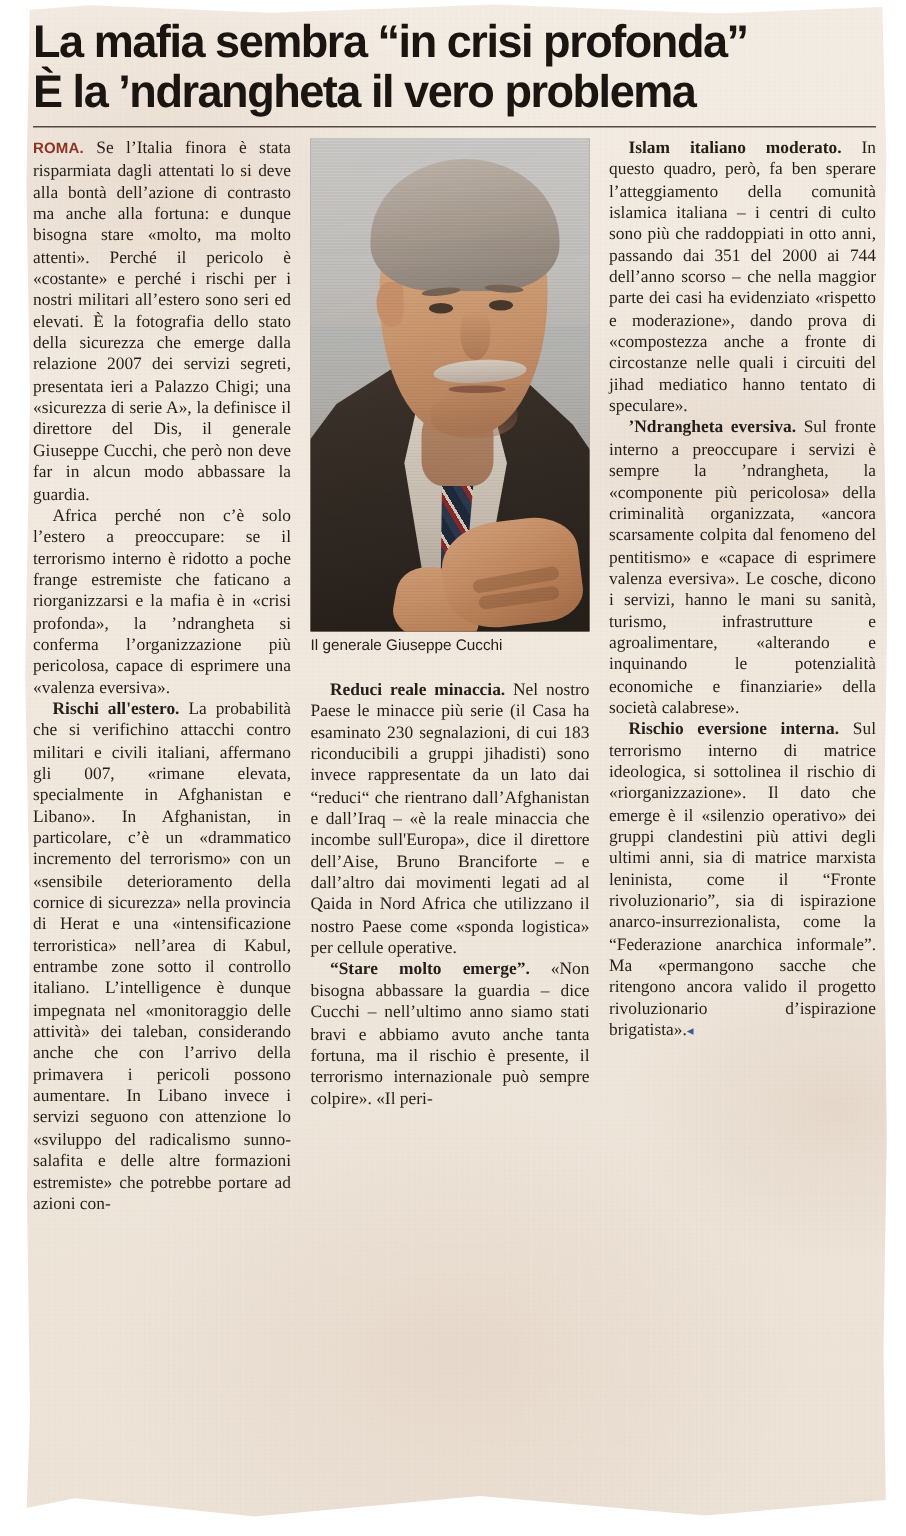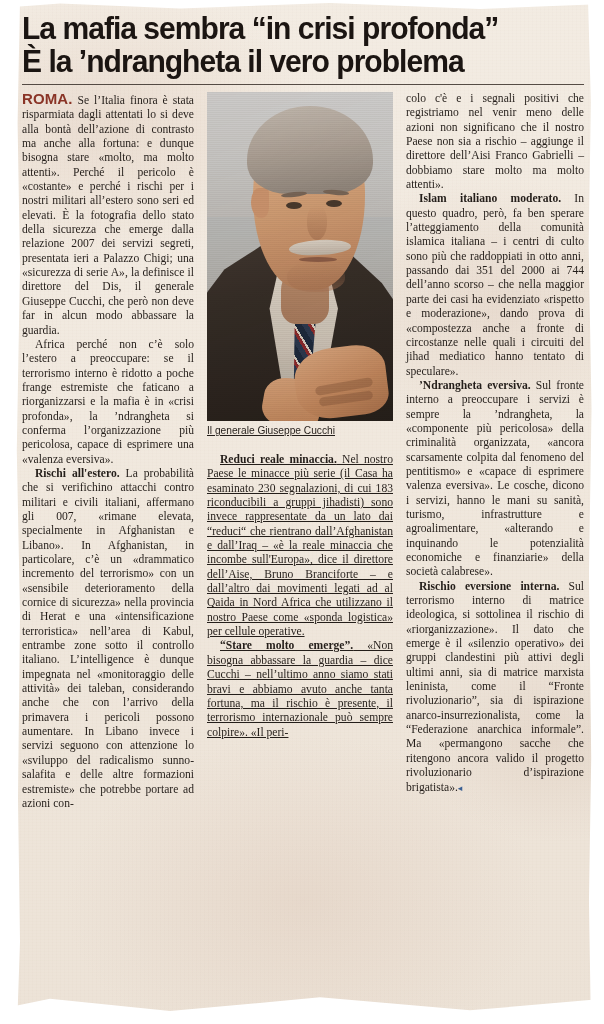--- a/index.html
+++ b/index.html
@@ -106,27 +106,27 @@
     font-size: 11.6px;
     line-height: 14.35px;
     color: #241e1a;
     text-align: justify;
     text-justify: inter-word;
     hyphens: manual;
   }
   .col p { margin: 0; text-indent: 13px; }
   .col p.first { text-indent: 0; }
   .col-1 { left: 0;   width: 172px; }
-  .col-2 { left: 185px; width: 186px; text-decoration: underline; }
+  .col-2 { left: 185px; width: 186px; }
   .col-3 { left: 384px; width: 178px; }
 
   .dateline {
     font-family: "Liberation Sans", "DejaVu Sans", sans-serif;
     font-weight: bold;
-    font-size: 15px;
+    font-size: 10px;
     color: #8a3426;
     letter-spacing: .1px;
   }
   .lead { font-weight: bold; }
 
   
   .photo-block { width: 186px; margin-bottom: 4px; }
   .photo {
     position: relative;
     width: 186px;
@@ -309,21 +309,20 @@
           </div>
           <div class="caption">Il generale Giuseppe Cucchi</div>
           <div class="cap-gap"></div>
         </div>
 
         <p><span class="lead">Reduci reale minaccia.</span><span> Nel nostro Paese le minacce più serie (il Casa ha esaminato 230 segnalazioni, di cui 183 riconducibili a gruppi jihadisti) sono invece rappresentate da un lato dai “reduci“ che rientrano dall’Afghanistan e dall’Iraq – «è la reale minaccia che incombe sull'Europa», dice il direttore dell’Aise, Bruno Branciforte – e dall’altro dai movimenti legati ad al Qaida in Nord Africa che utilizzano il nostro Paese come «sponda logistica» per cellule operative.</span></p>
         <p><span class="lead">“Stare molto emerge”.</span><span> «Non bisogna abbassare la guardia – dice Cucchi – nell’ultimo anno siamo stati bravi e abbiamo avuto anche tanta fortuna, ma il rischio è presente, il terrorismo internazionale può sempre colpire». «Il peri-</span></p>
       </div>
 
       <div class="col col-3">
-        <p class="first">colo c'è e i segnali positivi che registriamo nel venir meno delle azioni non significano che il nostro Paese non sia a rischio – aggiunge il direttore dell’Aisi Franco Gabrielli – dobbiamo stare molto ma molto attenti».</p>
         <p><span class="lead">Islam italiano moderato.</span><span> In questo quadro, però, fa ben sperare l’atteggiamento della comunità islamica italiana – i centri di culto sono più che raddoppiati in otto anni, passando dai 351 del 2000 ai 744 dell’anno scorso – che nella maggior parte dei casi ha evidenziato «rispetto e moderazione», dando prova di «compostezza anche a fronte di circostanze nelle quali i circuiti del jihad mediatico hanno tentato di speculare».</span></p>
         <p><span class="lead">’Ndrangheta eversiva.</span><span> Sul fronte interno a preoccupare i servizi è sempre la ’ndrangheta, la «componente più pericolosa» della criminalità organizzata, «ancora scarsamente colpita dal fenomeno del pentitismo» e «capace di esprimere valenza eversiva». Le cosche, dicono i servizi, hanno le mani su sanità, turismo, infrastrutture e agroalimentare, «alterando e inquinando le potenzialità economiche e finanziarie» della società calabrese».</span></p>
         <p><span class="lead">Rischio eversione interna.</span><span> Sul terrorismo interno di matrice ideologica, si sottolinea il rischio di «riorganizzazione». Il dato che emerge è il «silenzio operativo» dei gruppi clandestini più attivi degli ultimi anni, sia di matrice marxista leninista, come il “Fronte rivoluzionario”, sia di ispirazione anarco-insurrezionalista, come la “Federazione anarchica informale”. Ma «permangono sacche che ritengono ancora valido il progetto rivoluzionario d’ispirazione brigatista».</span><span class="endmark">◂</span></p>
       </div>
 
     </div>
   </div>
 
   <div class="edge edge-left"></div>
   <div class="edge edge-right"></div>

